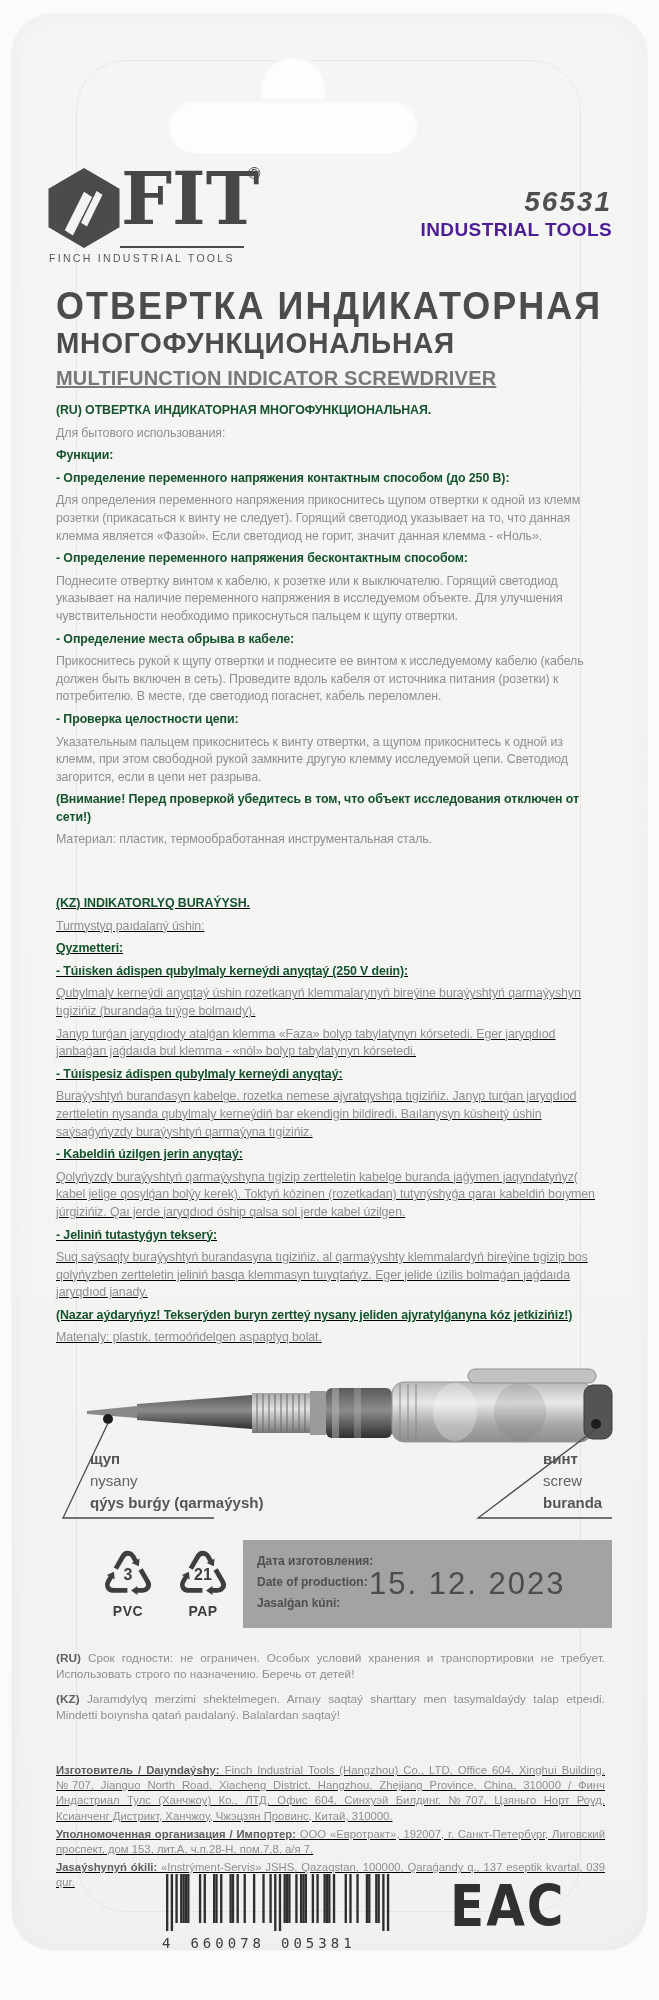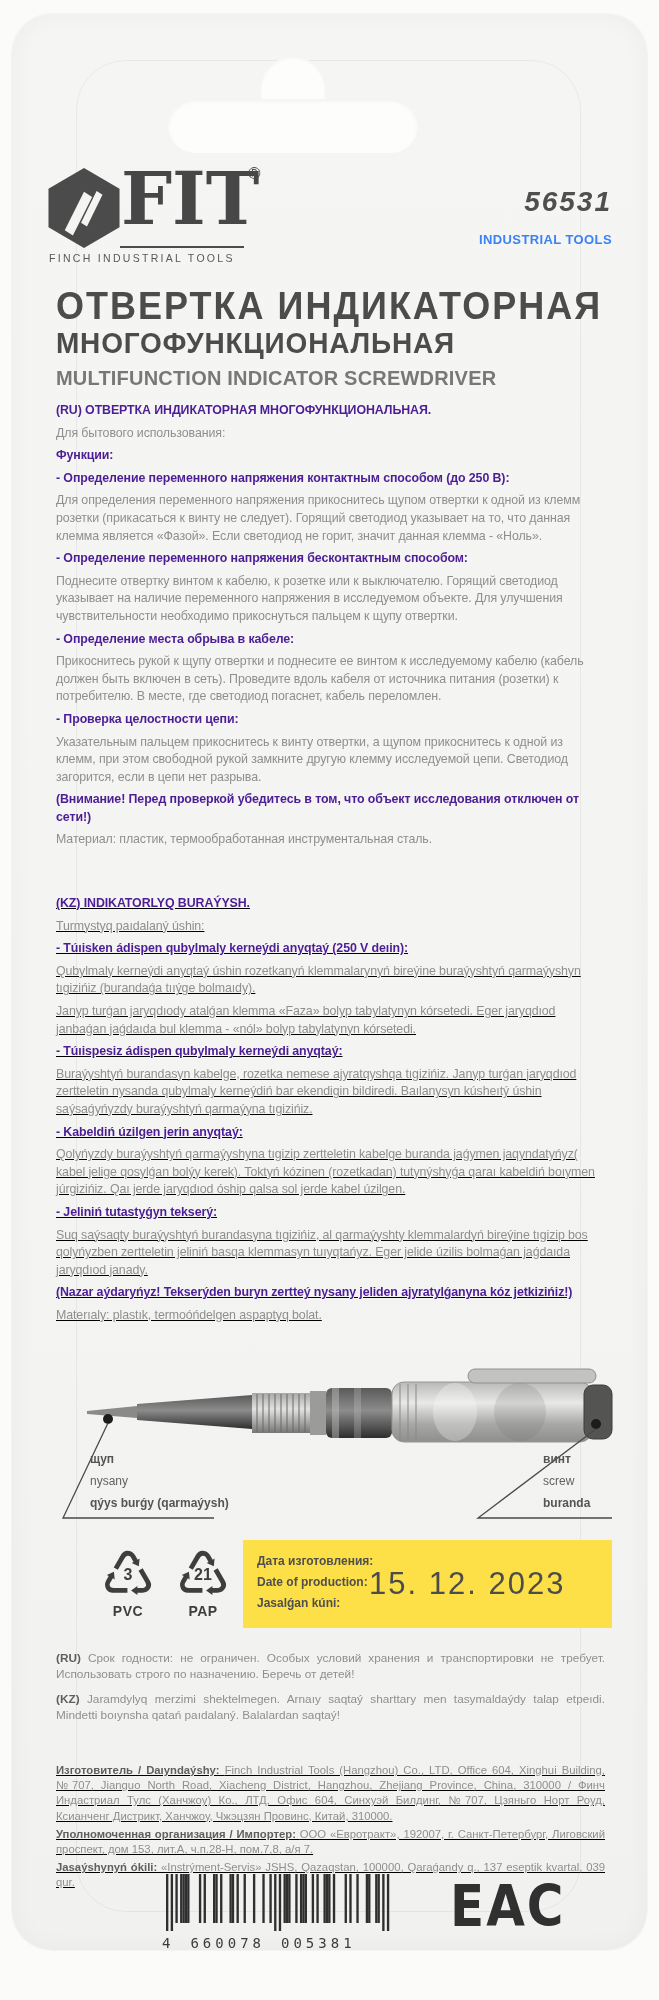--- a/index.html
+++ b/index.html
@@ -16,51 +16,51 @@
         background:#fdfdfc;box-shadow:inset 0 2px 3px rgba(0,0,0,0.04);}
 
   
   .hex{position:absolute;left:47px;top:166px;width:74px;height:84px;}
   .fit{position:absolute;left:121px;top:156px;font-family:"DejaVu Serif","Liberation Serif",serif;
        font-weight:bold;font-size:72px;line-height:86px;color:#474747;}
   .reg{position:absolute;left:248px;top:164px;font-size:17px;color:#4a4a4a;}
   .fit-underline{position:absolute;left:120px;top:246px;width:124px;height:2px;background:#4c4c4c;}
   .caption{position:absolute;left:49px;top:252px;font-size:10.5px;letter-spacing:2.3px;color:#585858;white-space:nowrap;}
   .sku{position:absolute;right:47px;top:186px;font-size:28px;font-weight:bold;color:#4f4f4f;letter-spacing:2px;font-style:italic;}
-  .brandline{position:absolute;right:47px;top:232px;font-size:13px;font-weight:bold;color:#3b82f6;letter-spacing:0.4px;}
+  .brandline{position:absolute;right:47px;top:219px;font-size:19px;font-weight:bold;color:#4c1d95;letter-spacing:0.4px;}
 
   
   .t1{position:absolute;left:56px;top:283px;font-size:36px;font-weight:bold;color:#4c4c4c;letter-spacing:2px;
       transform:scaleY(1.1);transform-origin:left top;white-space:nowrap;}
   .t2{position:absolute;left:56px;top:327px;font-size:28px;font-weight:bold;color:#4c4c4c;letter-spacing:0.8px;
       transform:scaleY(1.06);transform-origin:left top;white-space:nowrap;}
-  .t3{position:absolute;left:56px;top:367px;font-size:20px;font-weight:bold;color:#787878;letter-spacing:0.2px;white-space:nowrap;}
+  .t3{position:absolute;left:56px;top:367px;font-size:20px;font-weight:bold;color:#787878;letter-spacing:0.2px;white-space:nowrap;text-decoration:underline;}
 
   
   .body{position:absolute;left:56px;width:549px;}
   .ru{top:402px;} .kz{top:895px;text-decoration:underline;}
   .bp{margin:0 0 5px;font-size:12.4px;line-height:17.6px;color:#8f8f8f;letter-spacing:-0.1px;}
-  .bp.b{font-weight:bold;color:#4c1d95;}
+  .bp.b{font-weight:bold;color:#14532d;}
   .bp b{font-weight:bold;color:#5f5f5f;}
 
   
   .figure{position:absolute;left:0;top:1366px;width:659px;height:170px;}
   .sd{position:absolute;left:0;top:0;}
   .callout{position:absolute;}
-  .callout .bp{margin:0;font-size:12px;line-height:22px;color:#626262;letter-spacing:0;}
+  .callout .bp{margin:0;font-size:15px;line-height:22px;color:#626262;letter-spacing:0;}
   .callout .bp.b{color:#555;}
   .co-left{left:90px;top:82px;} .co-right{left:543px;top:82px;}
 
   
   .mob{position:absolute;top:1541px;width:72px;height:92px;text-align:center;}
   #mob1{left:92px;} #mob2{left:167px;}
   .mob .glyph{display:block;font-family:"DejaVu Sans",sans-serif;font-size:62px;line-height:68px;color:#3e3e3e;}
   .mob .num{position:absolute;left:0;right:0;top:25px;font-size:16px;font-weight:bold;color:#3e3e3e;}
   .mob .lab{display:block;margin-top:-6px;font-size:14px;font-weight:bold;color:#3e3e3e;letter-spacing:0.5px;}
-  .datebox{position:absolute;left:243px;top:1540px;width:369px;height:88px;background:#fde047;}
+  .datebox{position:absolute;left:243px;top:1540px;width:369px;height:88px;background:#a3a3a3;}
   .date-labels{position:absolute;left:14px;top:11px;}
   .date-labels .bp{margin:0;font-size:12px;line-height:21px;color:#4f4f4f;font-weight:bold;letter-spacing:0;}
   .date-value{position:absolute;left:126px;top:50%;transform:translateY(-50%);font-size:31px;color:#4c4c4c;
       letter-spacing:2px;white-space:nowrap;}
 
   
   .shelf{position:absolute;left:56px;top:1650px;width:549px;}
   .shelf .bp{margin:0 0 8px;font-size:11.8px;line-height:16.4px;color:#8f8f8f;text-align:justify;letter-spacing:0;}
   .maker{position:absolute;left:56px;top:1763px;width:549px;text-decoration:underline;}
   .maker .bp{margin:0 0 3px;font-size:11.3px;line-height:15.2px;color:#8f8f8f;text-align:justify;letter-spacing:0;}
@@ -108,20 +108,21 @@
       <p class="bp b">- Определение места обрыва в кабеле:</p>
       <p class="bp">Прикоснитесь рукой к щупу отвертки и поднесите ее винтом к исследуемому кабелю (кабель должен быть включен в сеть). Проведите вдоль кабеля от источника питания (розетки) к потребителю. В месте, где светодиод погаснет, кабель переломлен.</p>
       <p class="bp b">- Проверка целостности цепи:</p>
       <p class="bp">Указательным пальцем прикоснитесь к винту отвертки, а щупом прикоснитесь к одной из клемм, при этом свободной рукой замкните другую клемму исследуемой цепи. Светодиод загорится, если в цепи нет разрыва.</p>
       <p class="bp b">(Внимание! Перед проверкой убедитесь в том, что объект исследования отключен от сети!)</p>
       <p class="bp">Материал: пластик, термообработанная инструментальная сталь.</p>
     </div>
   <div class="body kz">
       <p class="bp b">(KZ) INDIKATORLYQ BURAÝYSH.</p>
       <p class="bp">Turmystyq paıdalaný úshin:</p>
+      <p class="bp b">Qyzmetteri:</p>
       <p class="bp b">- Túıisken ádispen qubylmaly kerneýdi anyqtaý (250 V deıin):</p>
       <p class="bp">Qubylmaly kerneýdi anyqtaý úshin rozetkanyń klemmalarynyń bireýine buraýyshtyń qarmaýyshyn tıgizińiz (burandaǵa tııýge bolmaıdy).</p>
       <p class="bp">Janyp turǵan jaryqdıody atalǵan klemma «Faza» bolyp tabylatynyn kórsetedi. Eger jaryqdıod janbaǵan jaǵdaıda bul klemma - «nól» bolyp tabylatynyn kórsetedi.</p>
       <p class="bp b">- Túıispesiz ádispen qubylmaly kerneýdi anyqtaý:</p>
       <p class="bp">Buraýyshtyń burandasyn kabelge, rozetka nemese ajyratqyshqa tıgizińiz. Janyp turǵan jaryqdıod zertteletin nysanda qubylmaly kerneýdiń bar ekendigin bildiredi. Baılanysyn kúsheıtý úshin saýsaǵyńyzdy buraýyshtyń qarmaýyna tıgizińiz.</p>
       <p class="bp b">- Kabeldiń úzilgen jerin anyqtaý:</p>
       <p class="bp">Qolyńyzdy buraýyshtyń qarmaýyshyna tıgizip zertteletin kabelge buranda jaǵymen jaqyndatyńyz( kabel jelige qosylǵan bolýy kerek). Toktyń kózinen (rozetkadan) tutynýshyǵa qaraı kabeldiń boıymen júrgizińiz. Qaı jerde jaryqdıod óship qalsa sol jerde kabel úzilgen.</p>
       <p class="bp b">- Jeliniń tutastyǵyn tekserý:</p>
       <p class="bp">Suq saýsaqty buraýyshtyń burandasyna tıgizińiz, al qarmaýyshty klemmalardyń bireýine tıgizip bos qolyńyzben zertteletin jeliniń basqa klemmasyn tuıyqtańyz. Eger jelide úzilis bolmaǵan jaǵdaıda jaryqdıod janady.</p>
       <p class="bp b">(Nazar aýdaryńyz! Tekserýden buryn zertteý nysany jeliden ajyratylǵanyna kóz jetkizińiz!)</p>

